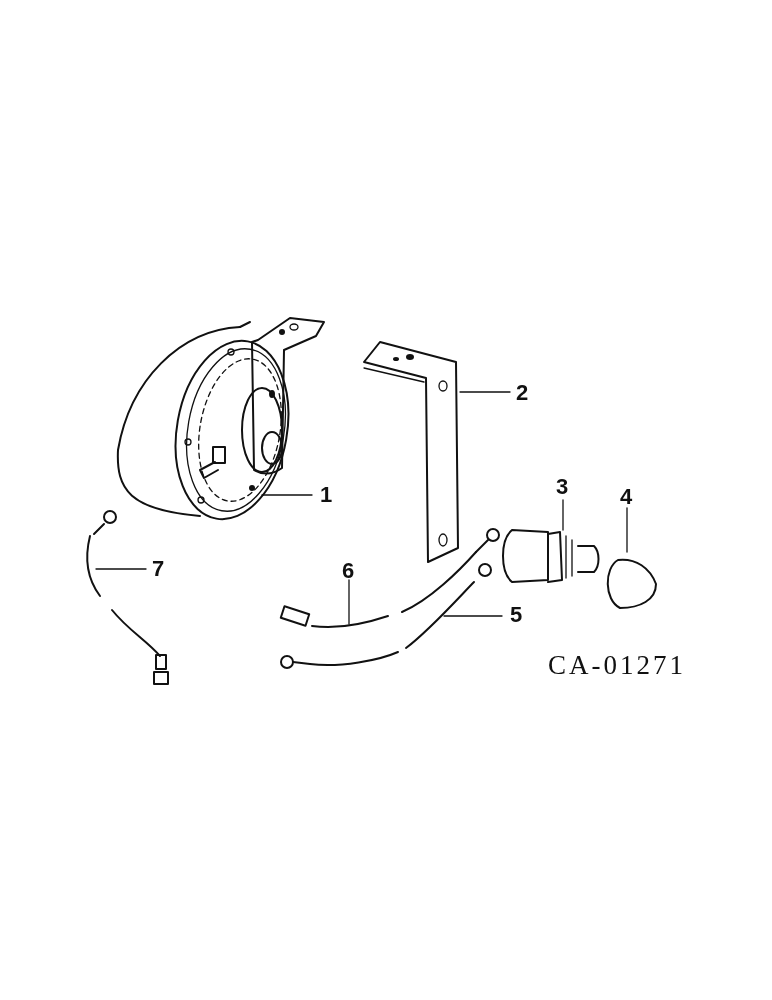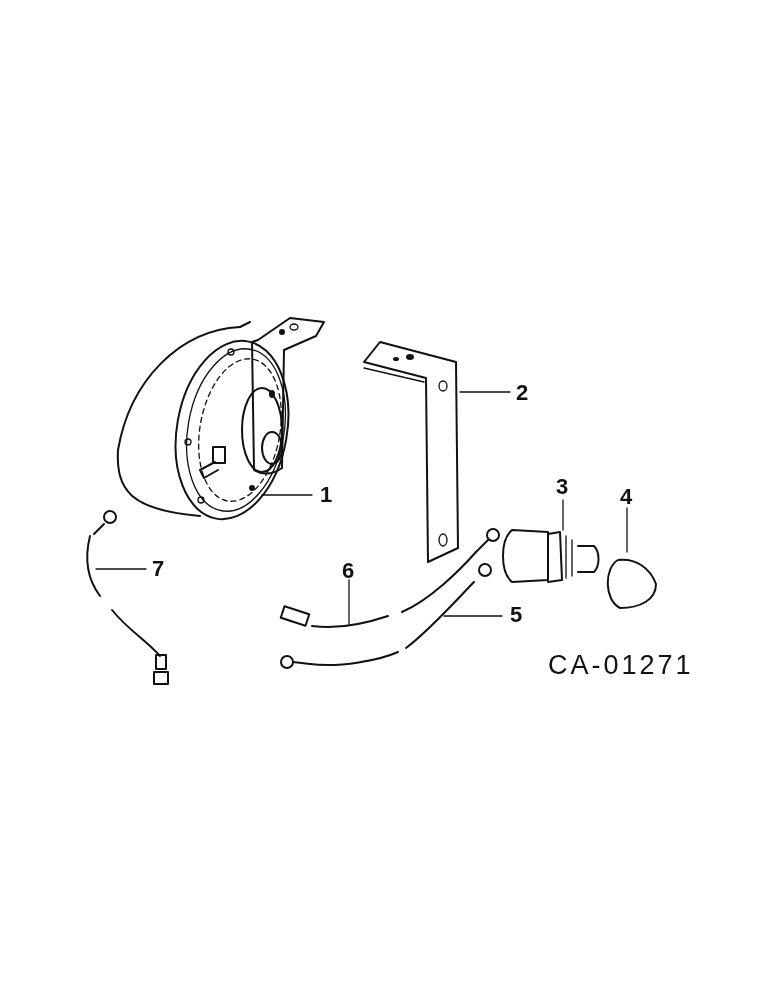--- a/index.html
+++ b/index.html
@@ -1,19 +1,19 @@
 <!DOCTYPE html>
 <html><head>
 <meta charset="utf-8">
 <style>
   html, body { margin: 0; padding: 0; background: #ffffff; }
   body { width: 772px; height: 1000px; position: relative; overflow: hidden; font-family: "Liberation Sans", sans-serif; }
   #diagram { position: absolute; left: 0; top: 0; width: 772px; height: 1000px; }
   .callout { position: absolute; font-family: "Liberation Sans", sans-serif; font-weight: bold; font-size: 22px; color: #111; line-height: 1; }
-  .figure-id { position: absolute; left: 548px; top: 650px; font-family: Liberation Sans, sans-serif; font-size: 27px; letter-spacing: 3px; color: #111; text-align: center; }
+  .figure-id { position: absolute; left: 548px; top: 650px; font-family: Liberation Serif, serif; font-size: 27px; letter-spacing: 3px; color: #111; text-align: center; }
   svg .ln { fill: none; stroke: #111; stroke-width: 2; stroke-linecap: round; stroke-linejoin: round; }
   svg .thin { fill: none; stroke: #111; stroke-width: 1.3; stroke-linecap: round; }
   svg .fill { fill: #111; }
 </style>
 </head>
 <body>
 
 <div id="diagram">
   <svg width="772" height="1000" viewBox="0 0 772 1000">
 

